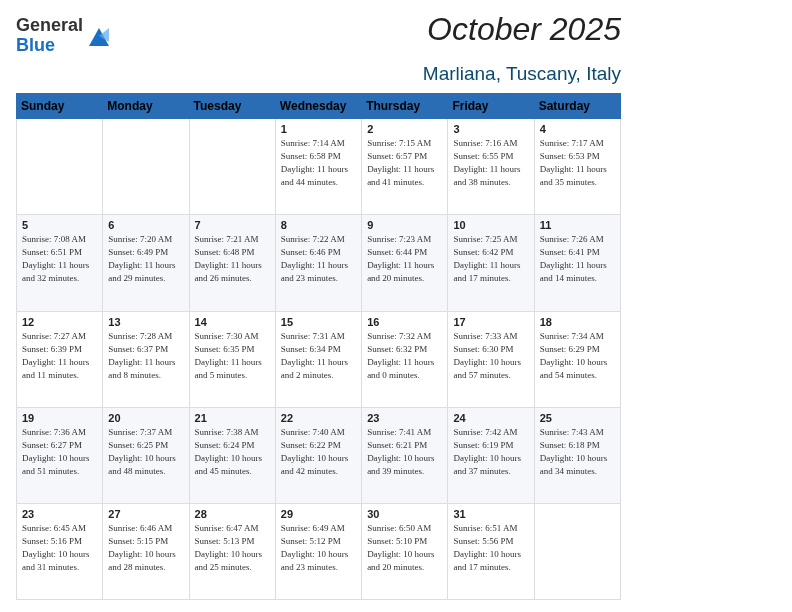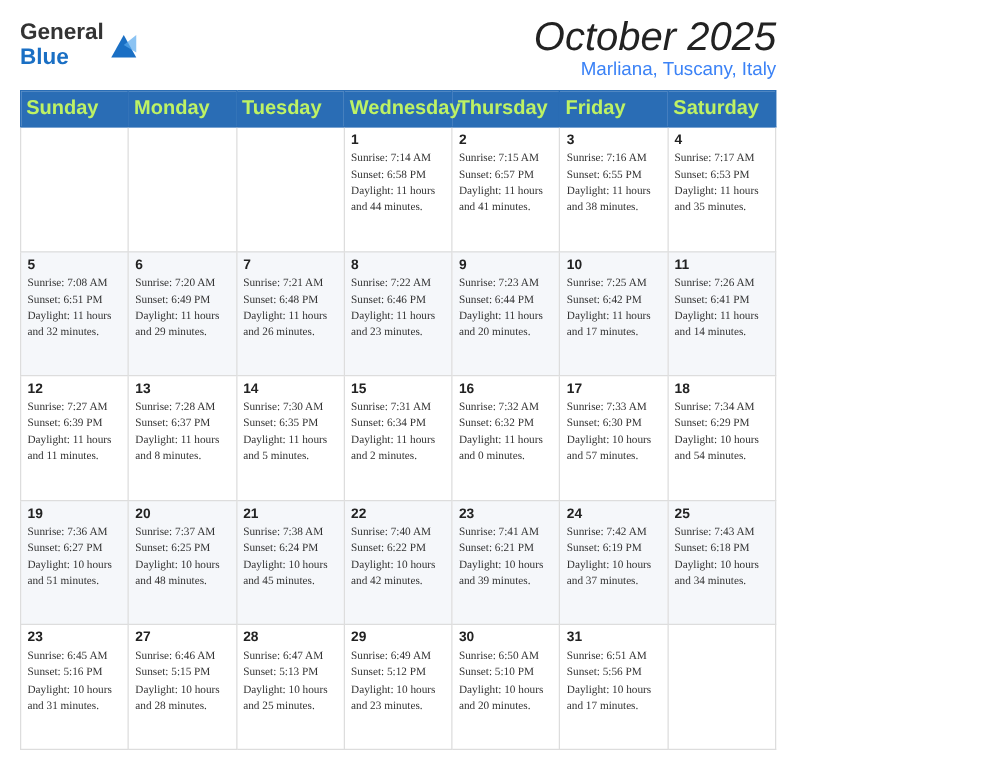--- a/index.html
+++ b/index.html
@@ -44,35 +44,35 @@
       text-align: right;
     }
     .month-title {
       font-size: 32px;
       font-weight: normal;
       color: #222;
       line-height: 1.1;
       font-style: italic;
     }
     .location {
-      font-size: 15px;
-      color: #3b82f6;
-      margin-top: 0;
+      font-size: 19px;
+      color: #0c4a6e;
+      margin-top: 16px;
     }
     .calendar {
       flex: 1;
       border: 1px solid #ccc;
       border-collapse: collapse;
       width: 100%;
       table-layout: fixed;
     }
     .calendar th {
       background: #2a6db5;
-      color: #bef264;
-      font-size: 16px;
+      color: #000000;
+      font-size: 12px;
       font-weight: bold;
       padding: 5px 4px;
       text-align: left;
       border: 1px solid #2a6db5;
     }
     .calendar td {
       border: 1px solid #ddd;
       vertical-align: top;
       padding: 4px 5px;
       font-size: 9.5px;

